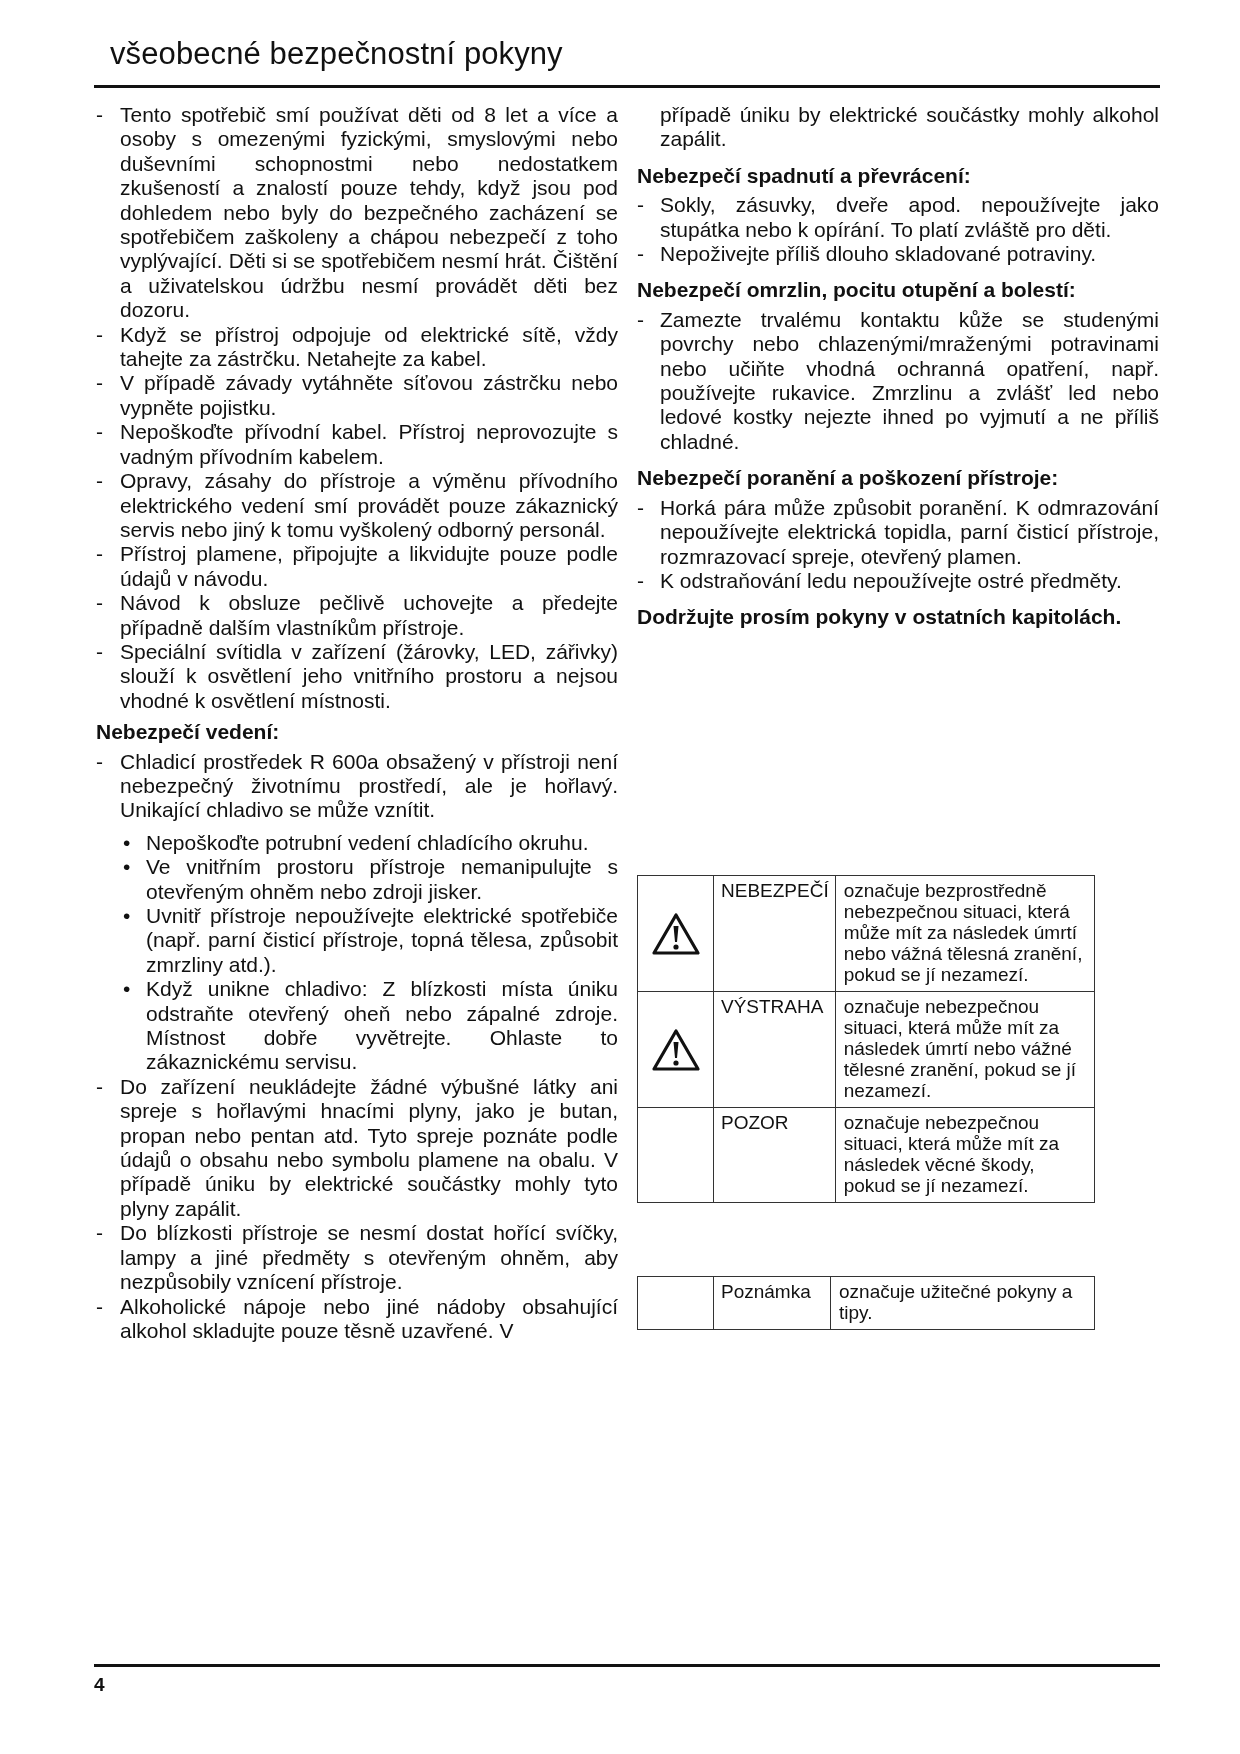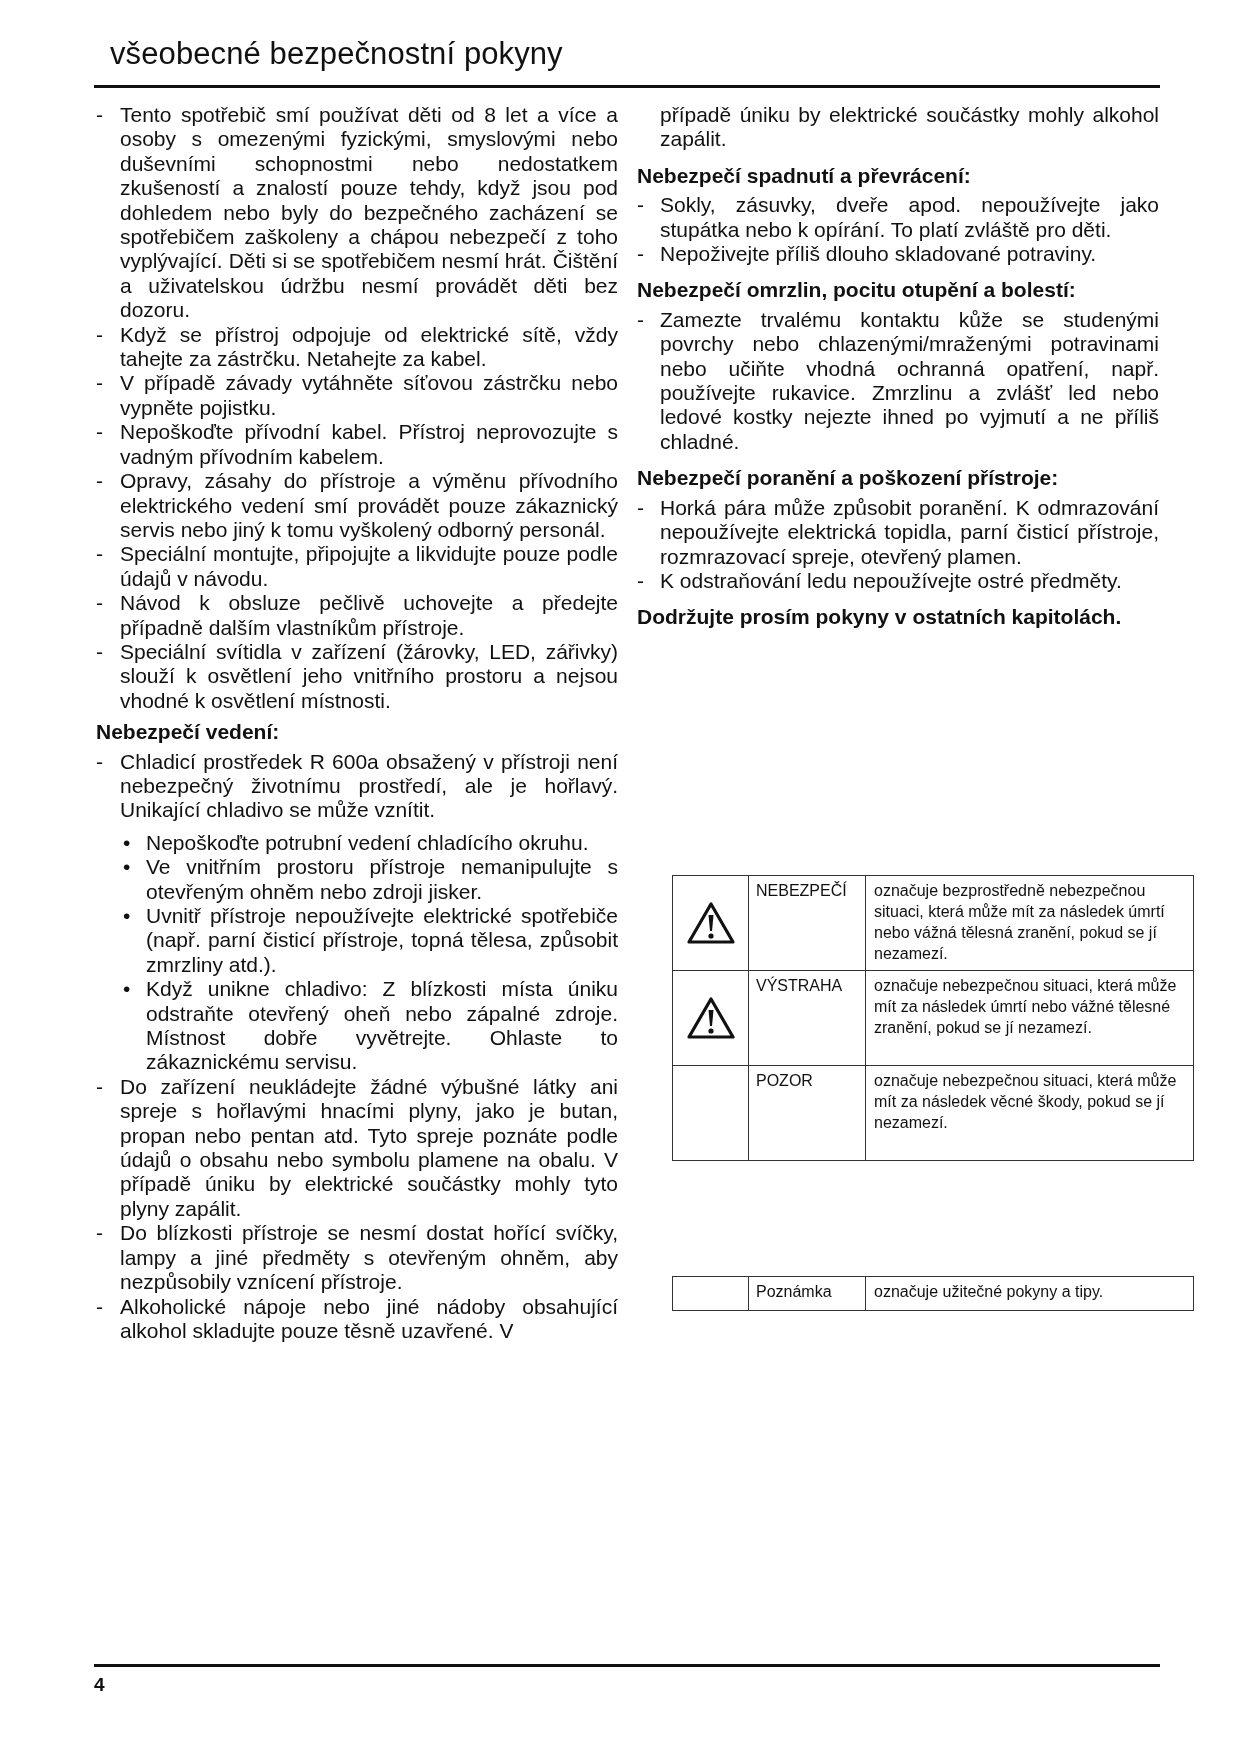--- a/index.html
+++ b/index.html
@@ -17,22 +17,22 @@
 
   .item { position:relative; padding-left:24px; text-align:justify; text-align-last:left; margin:0; }
   .item .dash { position:absolute; left:0; top:0; width:18px; }
   .sub { position:relative; padding-left:50px; text-align:justify; text-align-last:left; margin:0; }
   .sub .bullet { position:absolute; left:27px; top:0; }
   .sublist { margin-top:8px; }
   .heading { font-weight:bold; margin:7px 0 5px 0; text-align:justify; text-align-last:left; }
   .col-right .heading { margin-left:0;margin-top:12px; }
   .col-right .item { padding-left:23px; }
 
-  table.legend { position:absolute; left:672px; width:522px; border-collapse:collapse;
-                 font-size:16px; line-height:21px; }
+  table.legend { position:absolute; left:637px; width:458px; border-collapse:collapse;
+                 font-size:19px; line-height:21px; }
   table.legend td { border:1.3px solid #333; vertical-align:top; padding:4px 6px 6px 8px; }
   table.legend td.icon { width:75px; text-align:center; vertical-align:middle; padding:0; }
   table.legend td.label { width:103px; padding-left:7px; }
   #legend-main { top:875px; }
   #legend-main tr.r1 td { height:58px; }
   #legend-main tr.r2 td, #legend-main tr.r3 td { height:84px; }
   #legend-main tr.r4 td { height:84px; }
   #legend-note { top:1249px;margin-top:27px; }
   #legend-note td { height:23px; }
   .warn svg { display:block; margin:0 auto; }
@@ -42,21 +42,21 @@
 
 <h1 class="title">všeobecné bezpečnostní pokyny</h1>
 <div class="rule-top"></div>
 
 <div class="col col-left">
   <div class="item"><span class="dash">-</span><span>Tento spotřebič smí používat děti od 8 let a více a osoby s omezenými fyzickými, smyslo­vými nebo duševními schopnostmi nebo nedostatkem zkušeností a znalostí pouze tehdy, když jsou pod dohledem nebo byly do bezpečného zacházení se spotřebičem zaškoleny a chápou nebezpečí z toho vyplý­vající. Děti si se spotřebičem nesmí hrát. Čištění a uživatelskou údržbu nesmí provádět děti bez dozoru.</span></div>
   <div class="item"><span class="dash">-</span><span>Když se přístroj odpojuje od elektrické sítě, vždy tahejte za zástrčku. Netahejte za kabel.</span></div>
   <div class="item"><span class="dash">-</span><span>V případě závady vytáhněte síťovou zástrčku nebo vypněte pojistku.</span></div>
   <div class="item"><span class="dash">-</span><span>Nepoškoďte přívodní kabel. Přístroj neprovo­zujte s vadným přívodním kabelem.</span></div>
   <div class="item"><span class="dash">-</span><span>Opravy, zásahy do přístroje a výměnu přívodního elektrického vedení smí provádět pouze zákaznický servis nebo jiný k tomu vyškolený odborný personál.</span></div>
-  <div class="item"><span class="dash">-</span><span>Speciální montujte, připojujte a likvidujte pouze podle údajů v návodu.</span></div>
+  <div class="item"><span class="dash">-</span><span>Přístroj plamene, připojujte a likvidujte pouze podle údajů v návodu.</span></div>
   <div class="item"><span class="dash">-</span><span>Návod k obsluze pečlivě uchovejte a předejte případně dalším vlastníkům přístroje.</span></div>
   <div class="item"><span class="dash">-</span><span>Speciální svítidla v zařízení (žárovky, LED, zářivky) slouží k osvětlení jeho vnitřního prostoru a nejsou vhodné k osvětlení míst­nosti.</span></div>
 
   <div class="heading">Nebezpečí vedení:</div>
   <div class="item"><span class="dash">-</span><span>Chladicí prostředek R 600a obsažený v přístroji není nebezpečný životnímu prostředí, ale je hořlavý. Unikající chladivo se může vznítit.</span></div>
   <div class="sublist">
     <div class="sub"><span class="bullet">•</span><span>Nepoškoďte potrubní vedení chladícího okruhu.</span></div>
     <div class="sub"><span class="bullet">•</span><span>Ve vnitřním prostoru přístroje nemanipulujte s otevřeným ohněm nebo zdroji jisker.</span></div>
     <div class="sub"><span class="bullet">•</span><span>Uvnitř přístroje nepoužívejte elektrické spotřebiče (např. parní čisticí přístroje, topná tělesa, způsobit zmrzliny atd.).</span></div>
     <div class="sub"><span class="bullet">•</span><span>Když unikne chladivo: Z blízkosti místa úniku odstraňte otevřený oheň nebo zápalné zdroje. Místnost dobře vyvětrejte. Ohlaste to zákaznickému servisu.</span></div>

